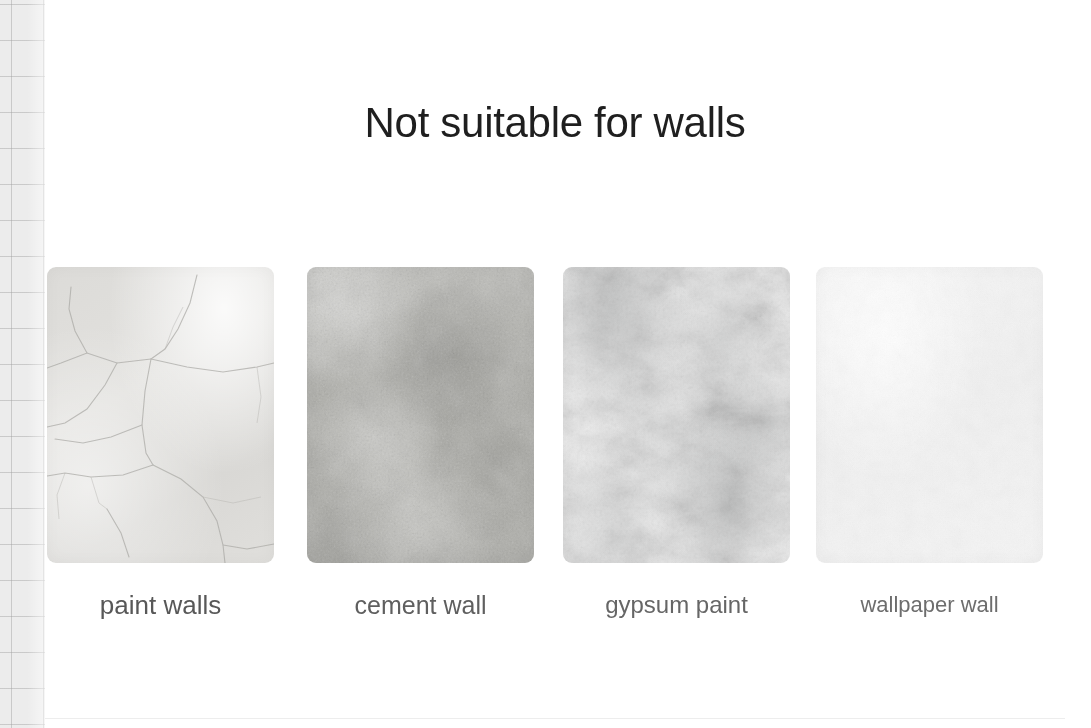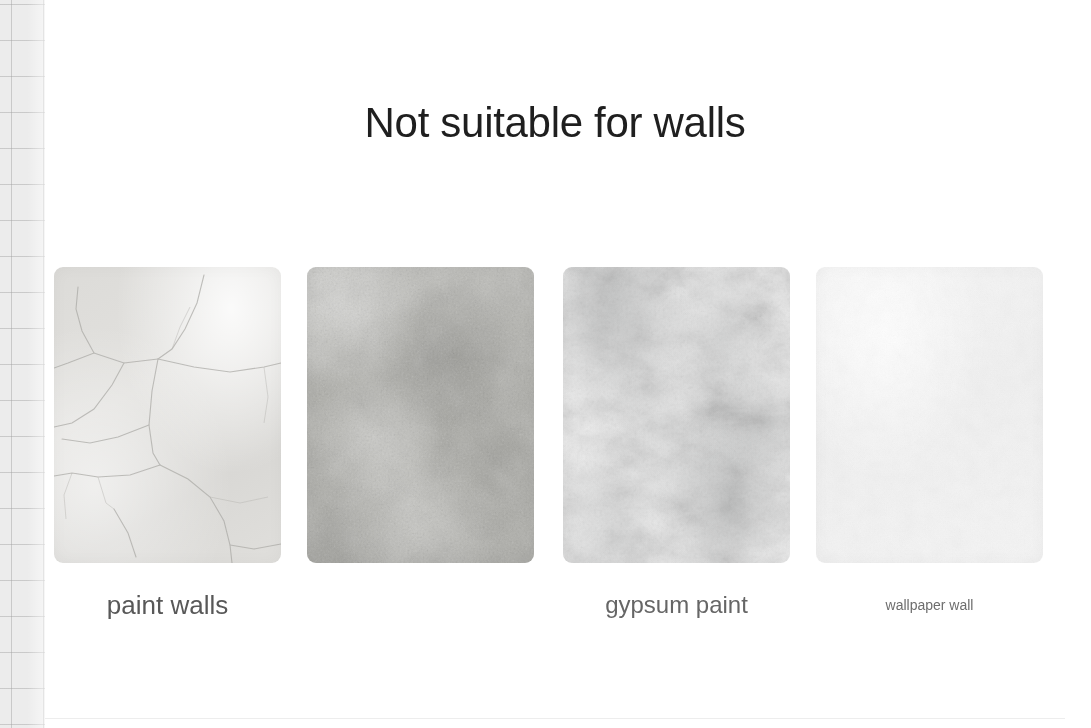--- a/index.html
+++ b/index.html
@@ -83,21 +83,21 @@
     top: 267px;
     width: 1020px;
     height: 400px;
   }
 
   .tile-cell {
     position: absolute;
     top: 0;
     width: 227px;
   }
-  .tile-cell.c0 { left: 9px;   }
+  .tile-cell.c0 { left: 2px;   }
   .tile-cell.c1 { left: 262px; }
   .tile-cell.c2 { left: 518px; }
   .tile-cell.c3 { left: 771px; }
 
   .swatch {
     position: relative;
     width: 227px;
     height: 296px;
     border-radius: 9px;
     overflow: hidden;
@@ -165,21 +165,21 @@
     width: 227px;
     text-align: center;
     color: #5e5e5e;
     font-weight: 400;
     white-space: nowrap;
     line-height: 32px;
   }
   .tile-cell.c0 .caption { font-size: 26px; color: #585858; }
   .tile-cell.c1 .caption { font-size: 25px; color: #5f5f5f; }
   .tile-cell.c2 .caption { font-size: 24px; color: #666666; }
-  .tile-cell.c3 .caption { font-size: 14px; color: #6d6d6d; }
+  .tile-cell.c3 .caption { font-size: 22px; color: #6d6d6d; }
 
   
   .bottom-rule {
     position: absolute;
     left: 0;
     top: 718px;
     width: 1020px;
     height: 1px;
     background: #ededed;
   }
@@ -238,20 +238,21 @@
               <filter id="cementBlotch" x="0" y="0" width="100%" height="100%">
                 <feTurbulence type="fractalNoise" baseFrequency="0.035" numOctaves="3" seed="21" result="b"></feTurbulence>
                 <feColorMatrix in="b" type="saturate" values="0"></feColorMatrix>
               </filter>
             </defs>
             <rect width="227" height="296" filter="url(#cementBlotch)" opacity="0.45"></rect>
             <rect width="227" height="296" filter="url(#cementGrain)" opacity="0.40"></rect>
           </svg>
           <div class="vignette"></div>
         </div>
+        <div class="caption">cement wall</div>
       </div>
 
       <div class="tile-cell c2">
         <div class="swatch gypsum">
           <svg class="clouds" viewBox="0 0 227 296" preserveAspectRatio="none">
             <defs>
               <filter id="gypCloud" x="0" y="0" width="100%" height="100%">
                 <feTurbulence type="fractalNoise" baseFrequency="0.022 0.03" numOctaves="5" seed="3" result="c"></feTurbulence>
                 <feColorMatrix in="c" type="saturate" values="0"></feColorMatrix>
                 <feComponentTransfer>

